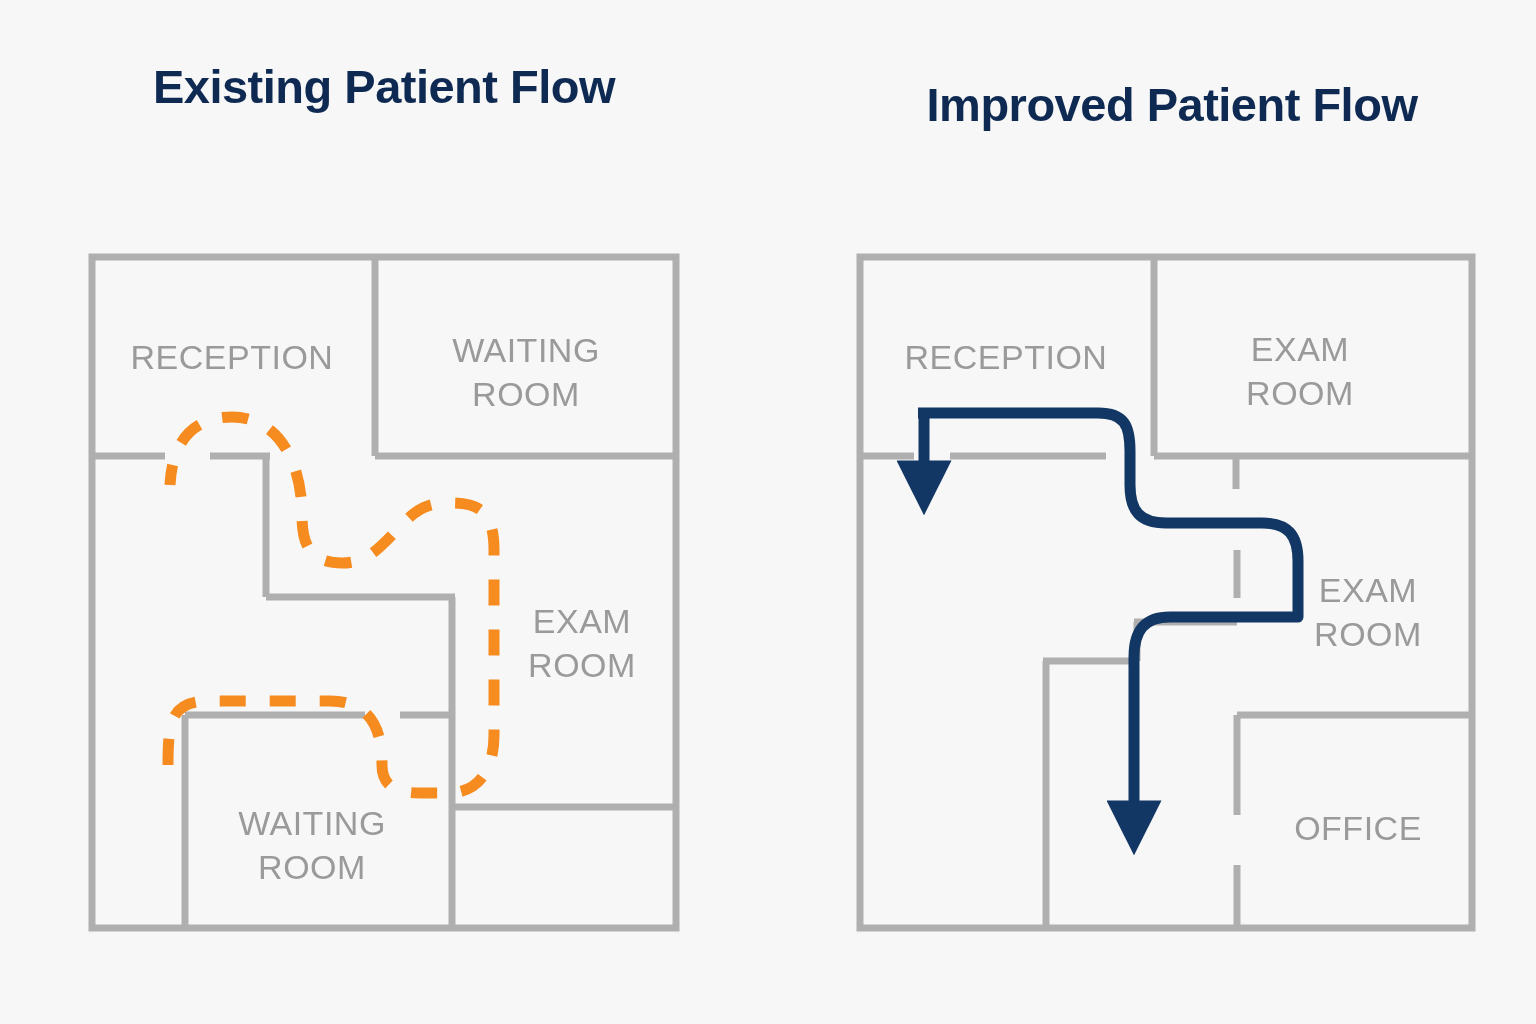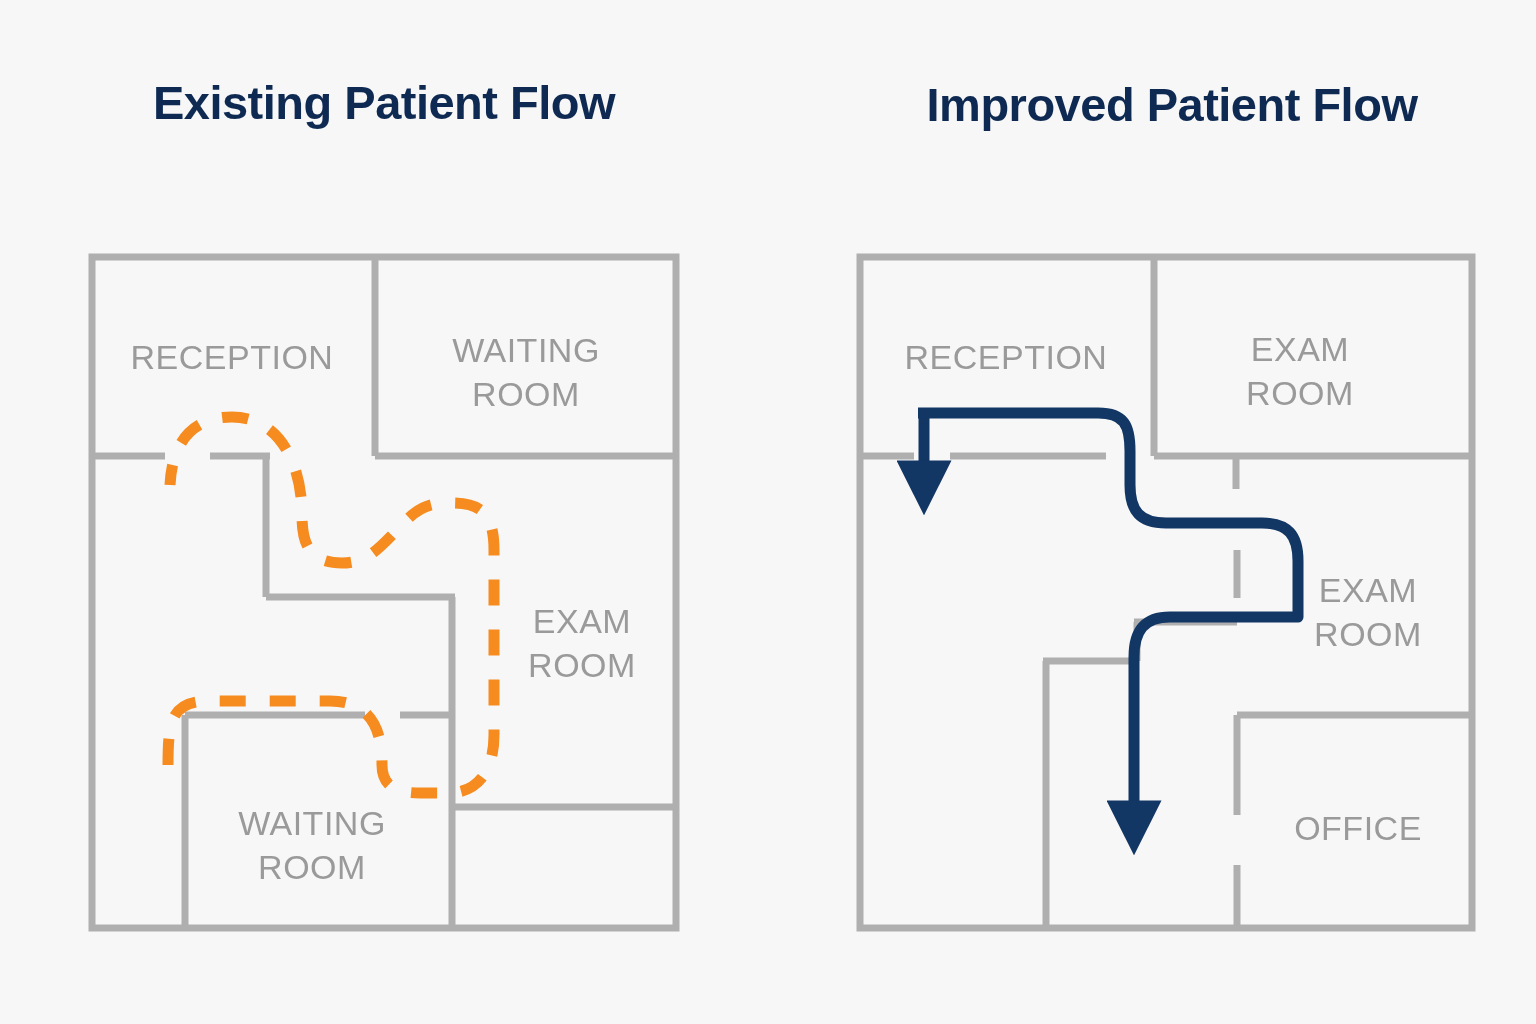--- a/index.html
+++ b/index.html
@@ -32,21 +32,21 @@
     left: 0;
     width: 100%;
     text-align: center;
     color: #0E2A52;
     font-weight: bold;
     font-size: 47px;
     line-height: 1.32;
     letter-spacing: -0.5px;
   }
   #title-existing {
-    top: 72px;
+    top: 56px;
     padding: 0 140px;
     box-sizing: border-box;
   }
   #title-improved {
     top: 74px;
   }
 
   .floorplan-wrap {
     position: absolute;
   }

